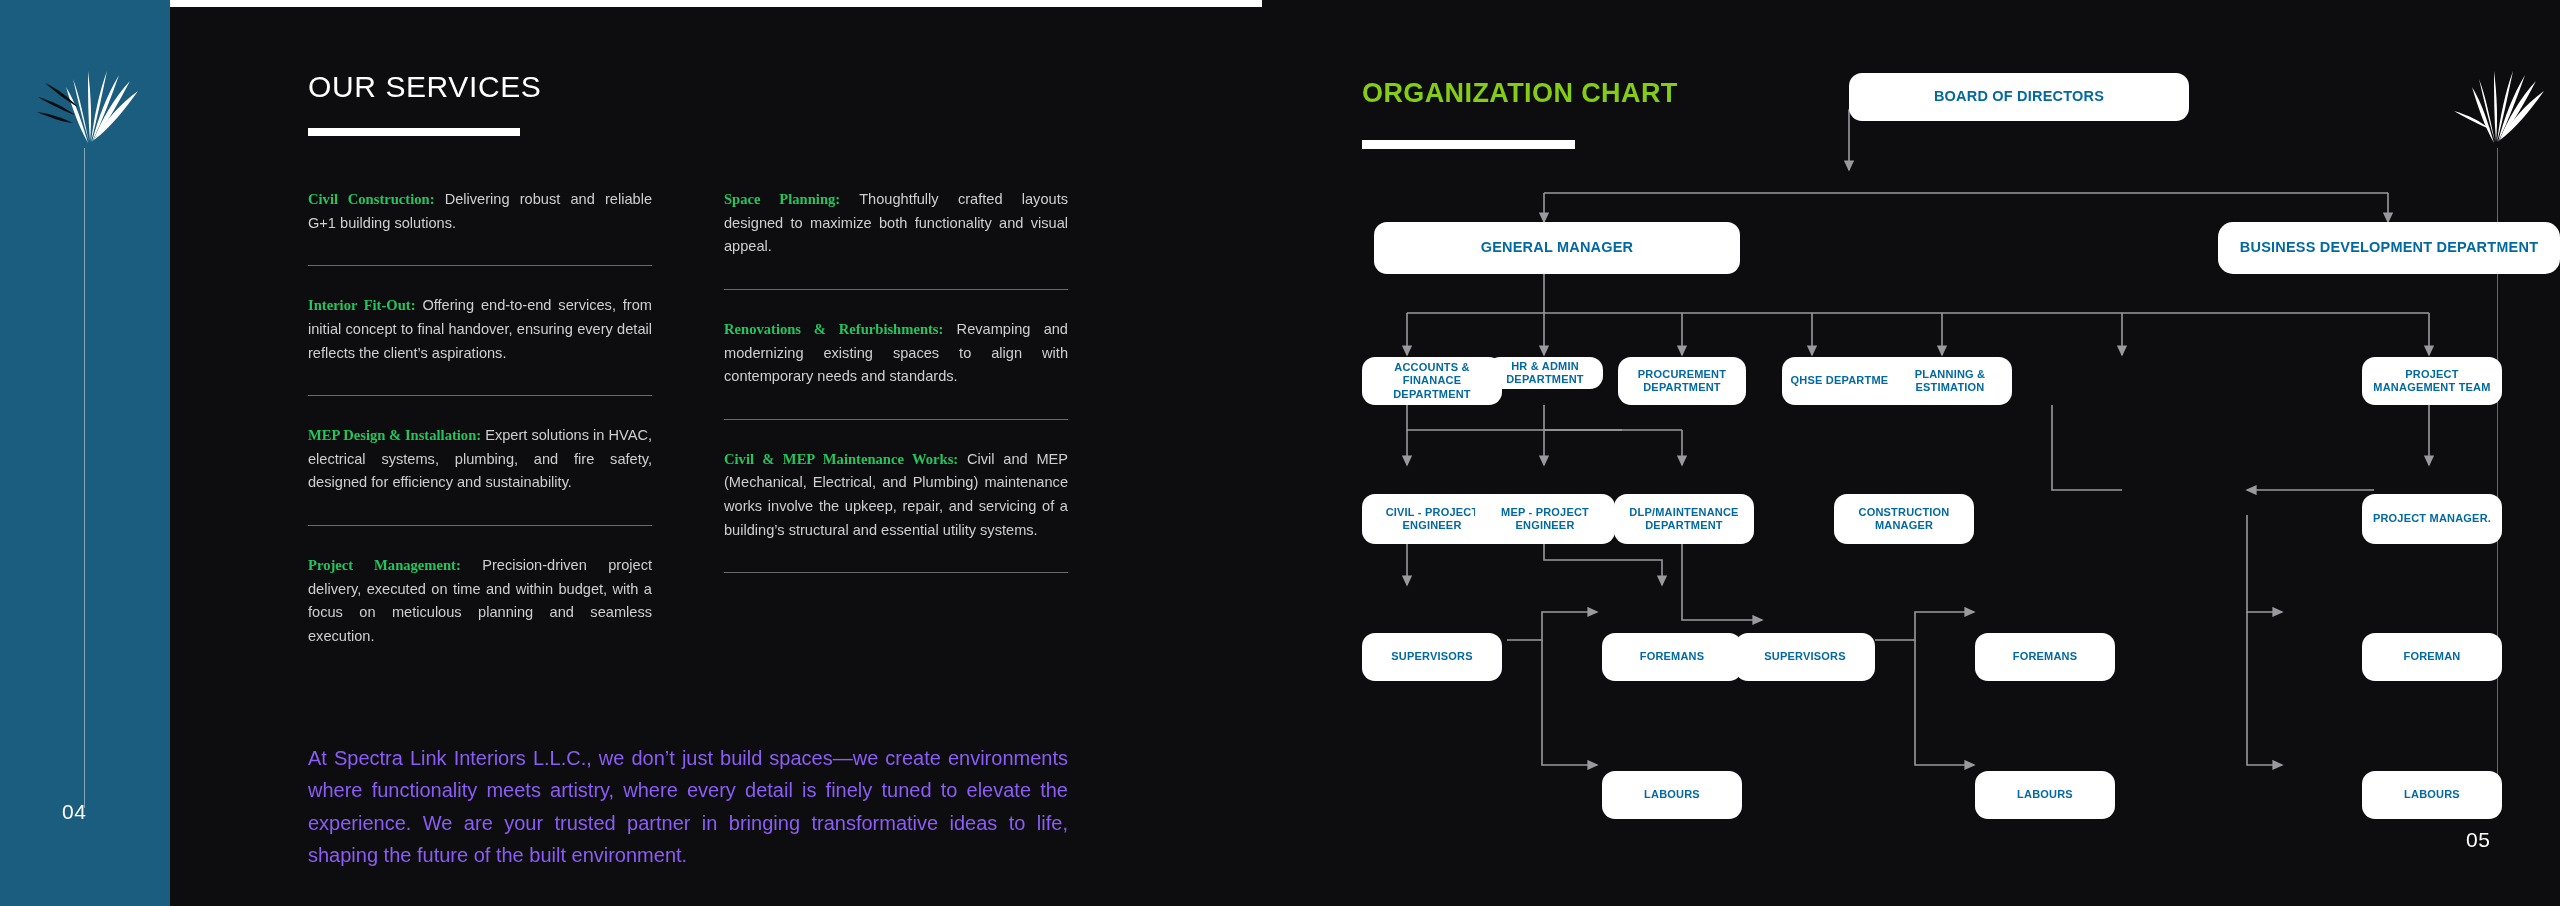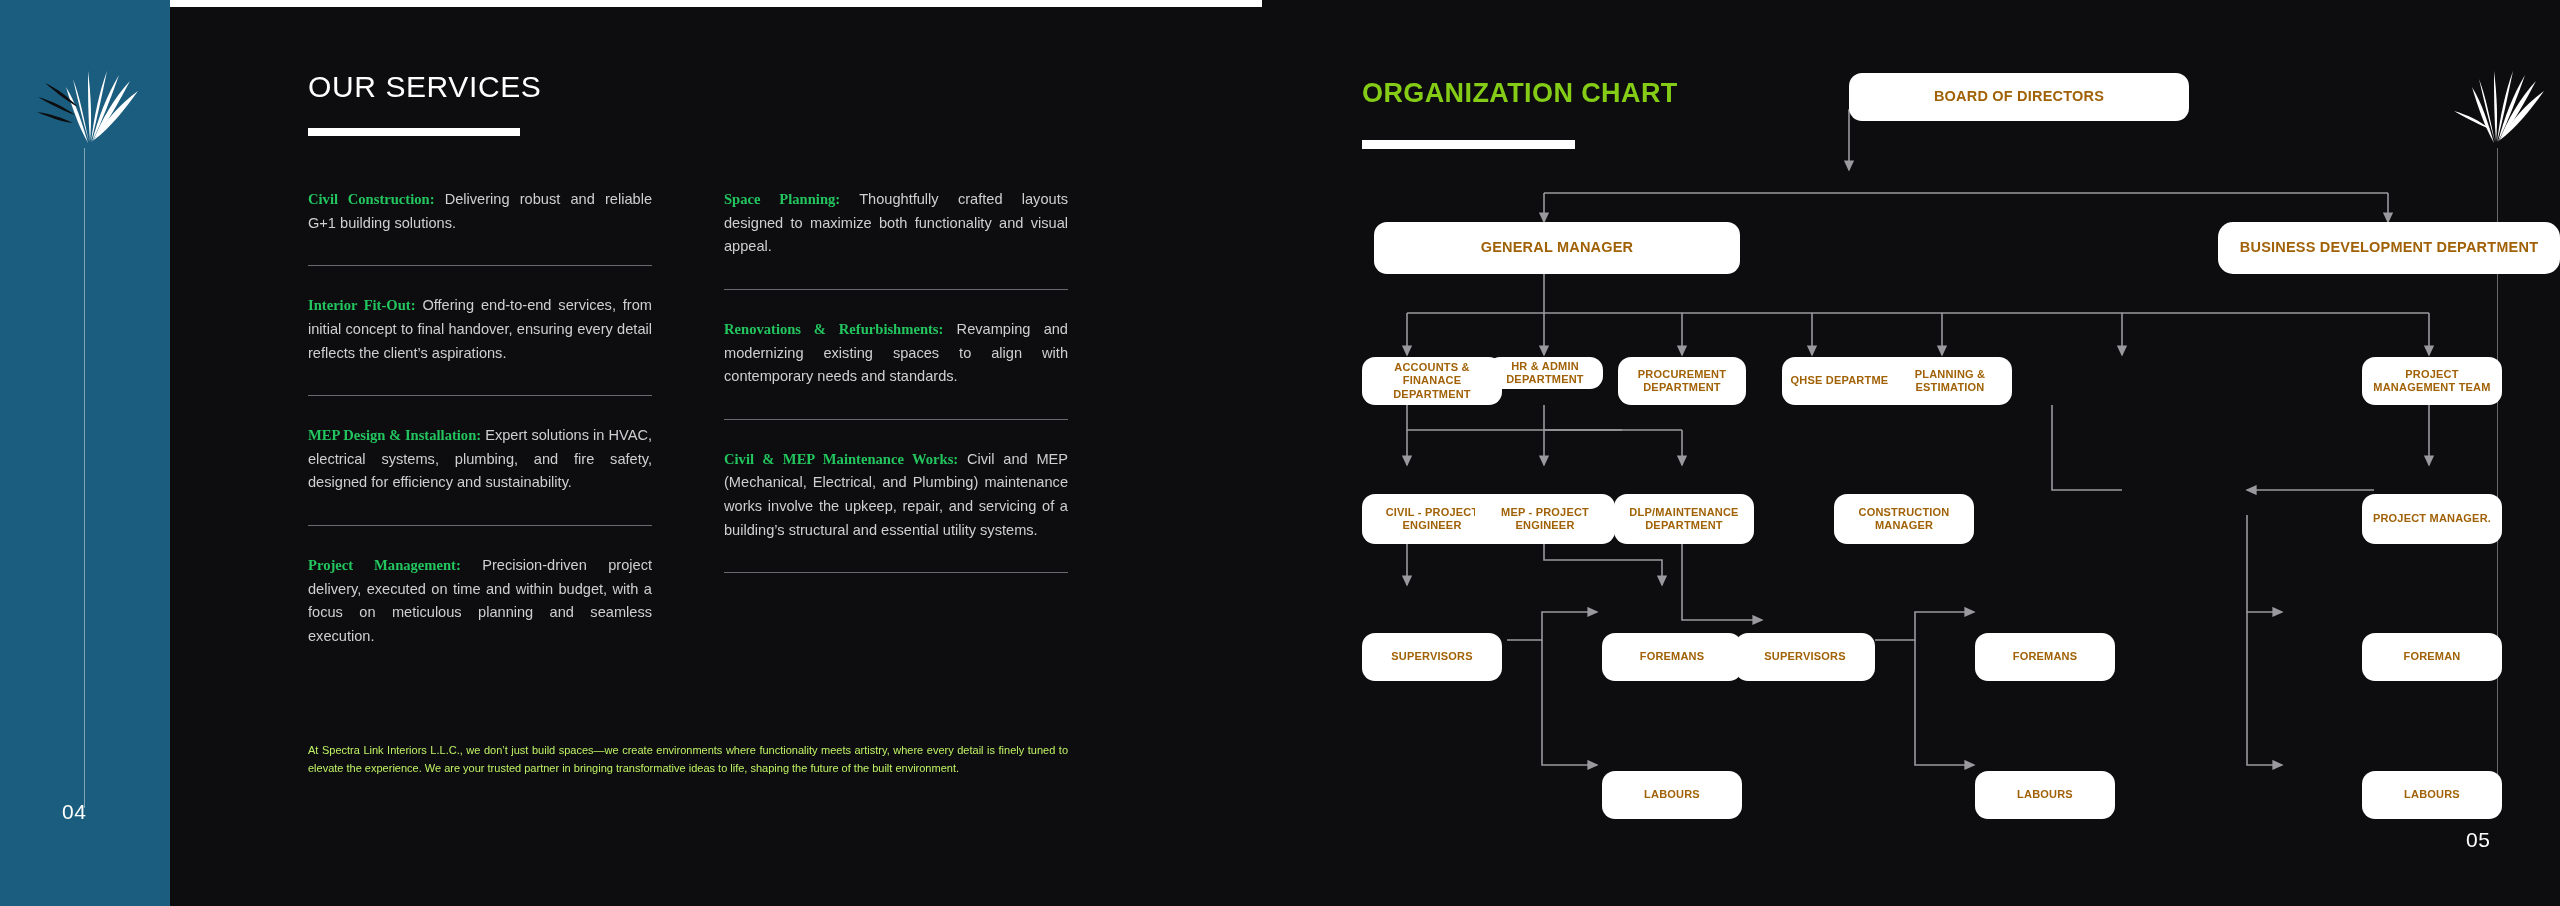--- a/index.html
+++ b/index.html
@@ -66,41 +66,41 @@
     font-size: 14.6px; line-height: 1.62; color: #cfcfd2;
     text-align: justify; text-justify: inter-word;
   }
   .svc-text b { color: #22c55e; font-weight: 700; font-family: Liberation Serif, serif; }
   .svc-divider {
     height: 1px; background: #6a6a6e; margin: 30px 0 28px 0;
   }
 
   .closing {
     position: absolute; left: 308px; top: 742px; width: 760px;
-    font-size: 11px; line-height: 1.62; color: #bef264;
+    font-size: 20px; line-height: 1.62; color: #8b5cf6;
     text-align: justify; text-justify: inter-word;
   }
 
   
   .org {
     position: absolute; left: 1362px; top: 0; width: 1198px; height: 906px;
   }
   .org-title {
     position: absolute; left: 0; top: 78px;
     font-size: 27px; font-weight: 700; color: #84cc16; letter-spacing: .4px;
   }
   .org-rule {
     position: absolute; left: 0; top: 140px; width: 213px; height: 9px;
     background: #ffffff;
   }
   .org-svg { position: absolute; left: 0; top: 0; width: 1198px; height: 906px; }
 
   .node {
     position: absolute;
-    background: #ffffff; color: #a16207;
+    background: #ffffff; color: #0369a1;
     border-radius: 13px;
     display: flex; align-items: center; justify-content: center;
     text-align: center;
     font-weight: 700;
     letter-spacing: .2px;
     padding: 4px 6px;
     line-height: 1.22;
   }
   .n-lg  { font-size: 14.5px; }
   .n-sm  { font-size: 11px; }

